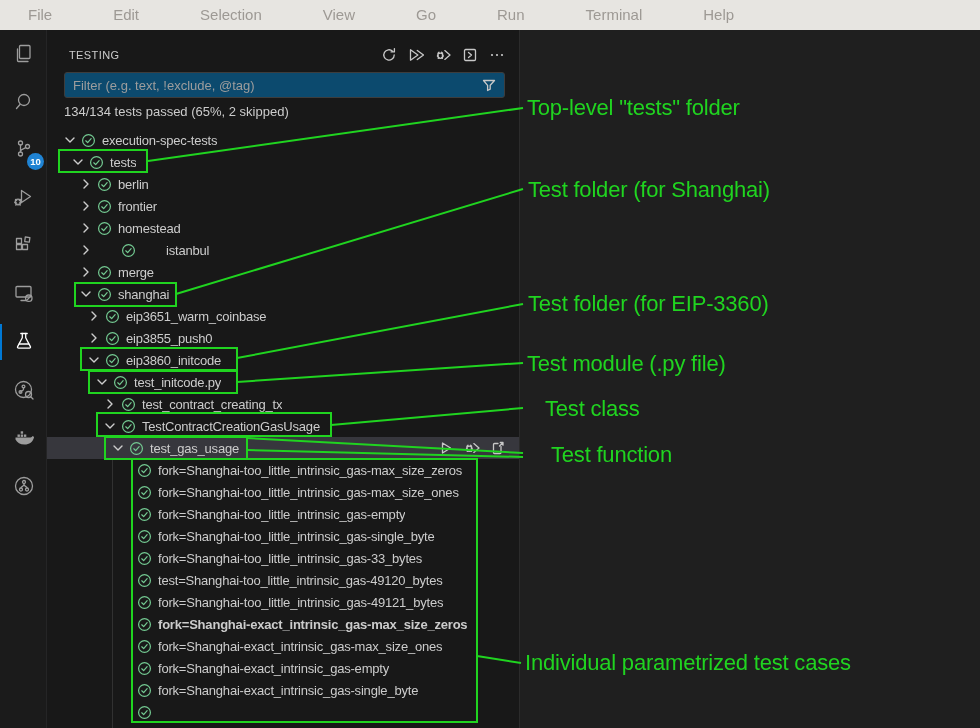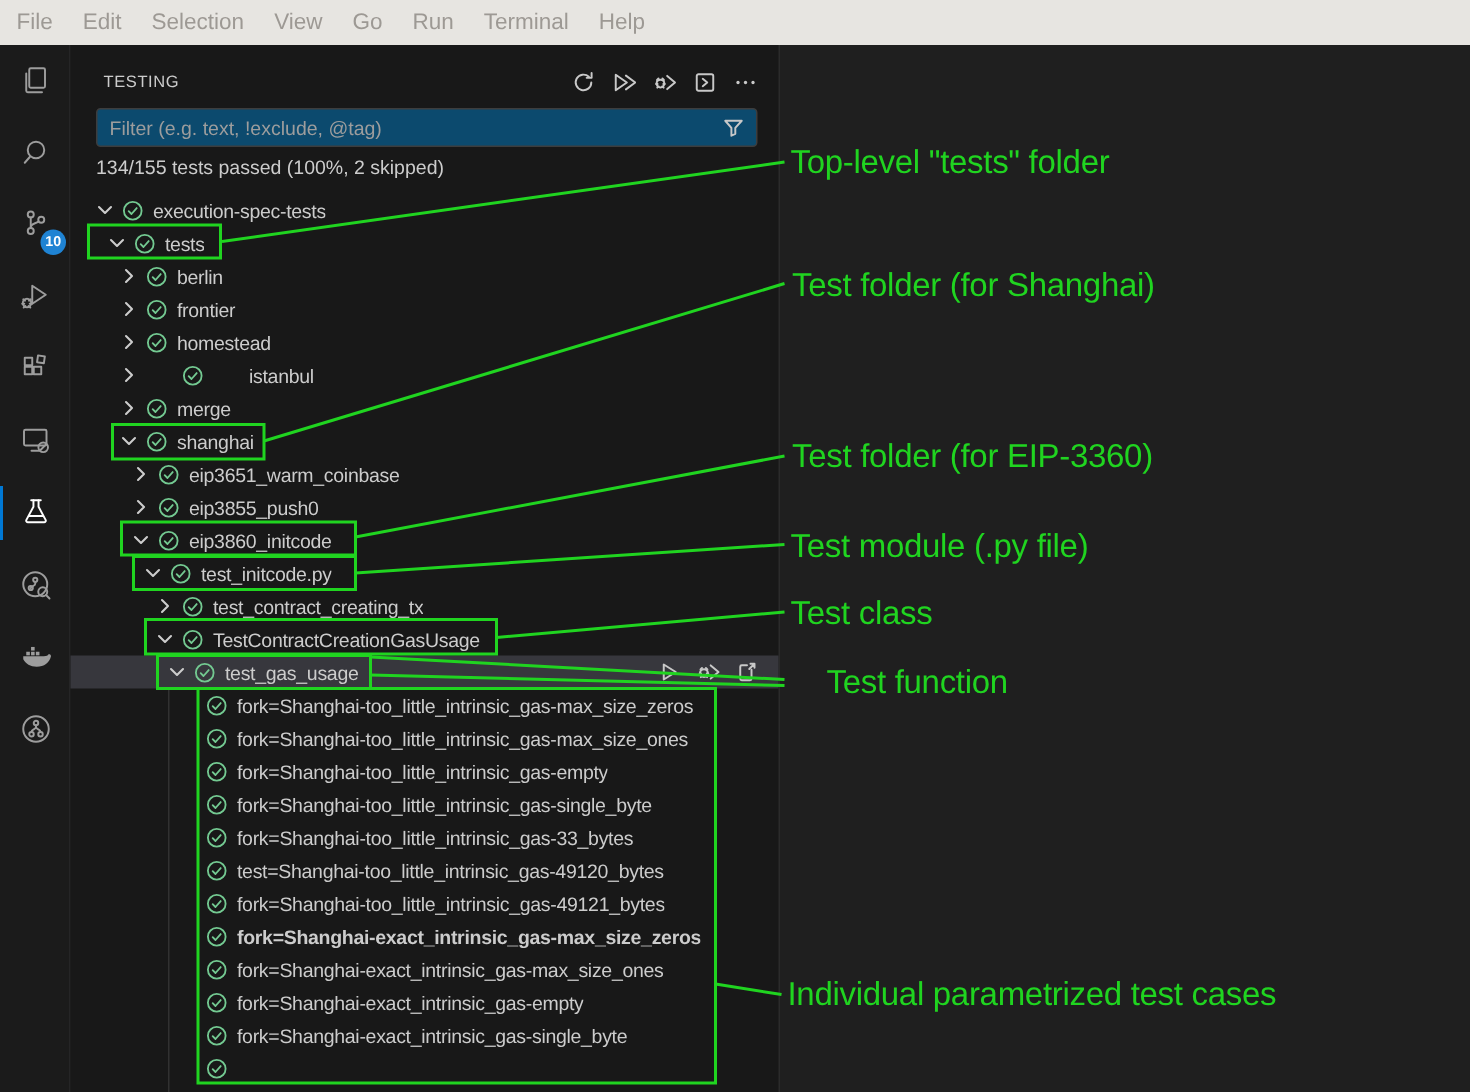--- a/index.html
+++ b/index.html
@@ -4,21 +4,21 @@
 <style>
   * { margin:0; padding:0; box-sizing:border-box; }
   html,body { width:980px; height:728px; overflow:hidden; }
   body {
     font-family:"Liberation Sans","DejaVu Sans",sans-serif;
     background:#1f1f1f; position:relative; color:#cccccc;
   }
   
   .menubar {
     height:30px; background:#e7e5e1; display:flex; align-items:flex-start;
-    padding-left:1px; user-select:none;
+    padding-left:18px; user-select:none;gap:41px;
   }
   .menu-item { padding:0 10px; font-size:15px; color:#9d9994; line-height:30px; }
   
   .app { display:flex; height:698px; }
   .activitybar {
     width:47px; background:#1b1b1b; border-right:1px solid #252526;
     display:flex; flex-direction:column; align-items:flex-start; position:relative;
   }
   .ab-item {
     width:47px; height:48px; display:flex; align-items:center; justify-content:center;
@@ -216,21 +216,21 @@
         </span>
     </div>
     <div class="filter-row">
       <input type="text" placeholder="Filter (e.g. text, !exclude, @tag)" style="">
       <span class="tb-icon" id="filter-icon">
           <svg width="16" height="16" viewBox="0 0 16 16" fill="none" stroke="currentColor" stroke-width="1.3" stroke-linecap="round" stroke-linejoin="round">
             <path d="M2.5 3.5h11L9.2 8.3v3.9l-2.6 1.3V8.3z"></path>
           </svg>
         </span>
     </div>
-    <div class="status-line">134/155 tests passed (100%, 2 skipped)</div>
+    <div class="status-line">134/134 tests passed (65%, 2 skipped)</div>
     <div class="tree" id="tree">
         <div class="tree-row" style="padding-left: 15px;">
           <span class="twistie">
             <svg width="16" height="16" viewBox="0 0 16 16" fill="none" stroke="currentColor" stroke-width="1.3" stroke-linecap="round" stroke-linejoin="round">
               <path d="M4 6l4 4 4-4" stroke-width="1.4"></path>
             </svg>
           </span>
           <span class="state">
             <svg width="15" height="15" viewBox="0 0 16 16" fill="none">
               <circle cx="8" cy="8" r="6.3" stroke="#73c991" stroke-width="1.3"></circle>
@@ -601,15 +601,15 @@
     <line x1="247" y1="438" x2="523" y2="453"></line>
     <line x1="247" y1="450" x2="523" y2="457"></line>
     <line x1="477" y1="656" x2="521" y2="663"></line>
   </g>
 </svg>
 
 <div class="anno-label" style="left:527px; top:94px;">Top-level "tests" folder</div>
 <div class="anno-label" style="left:528px; top:176px;">Test folder (for Shanghai)</div>
 <div class="anno-label" style="left:528px; top:290px;">Test folder (for EIP-3360)</div>
 <div class="anno-label" style="left:527px; top:350px;">Test module (.py file)</div>
-<div class="anno-label" style="left:527px; top:395px;">Test class</div>
+<div class="anno-label" style="left:545px; top:395px;">Test class</div>
 <div class="anno-label" style="left:551px; top:441px;">Test function</div>
 <div class="anno-label" style="left:525px; top:649px;">Individual parametrized test cases</div>
 
 </body></html>

